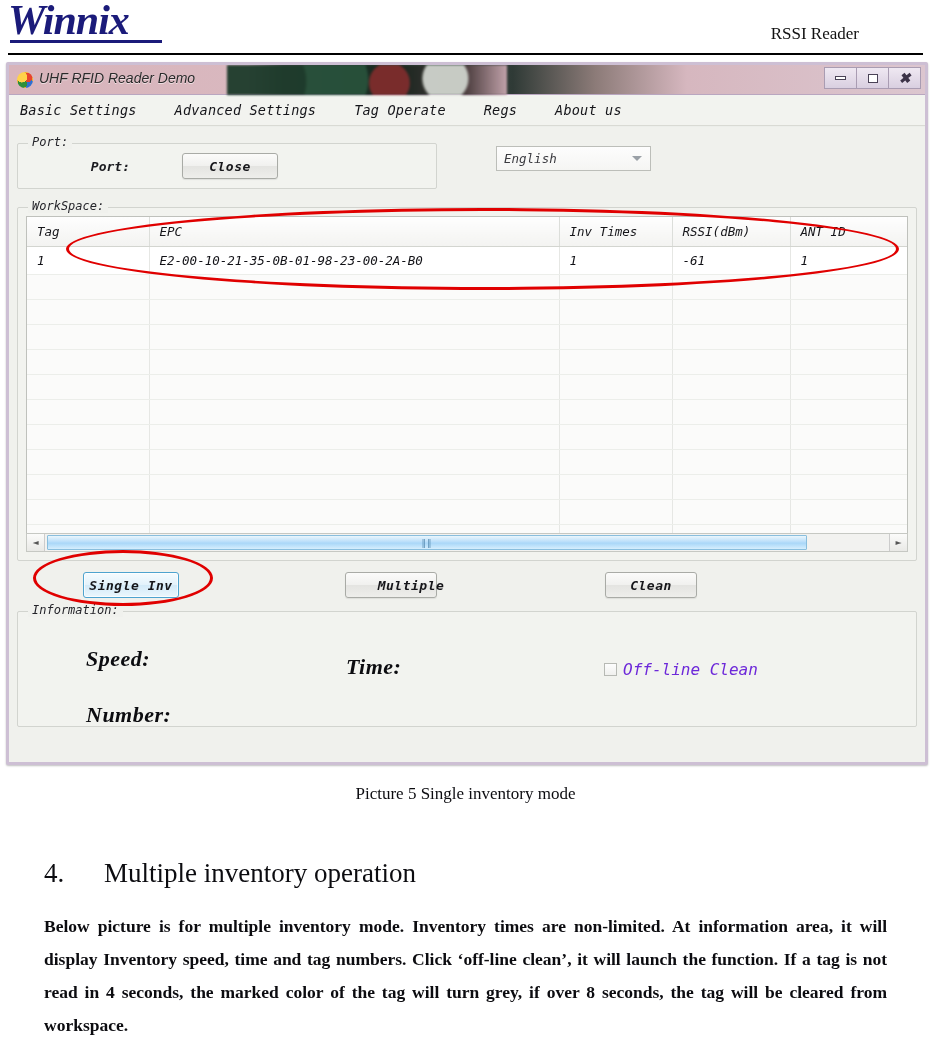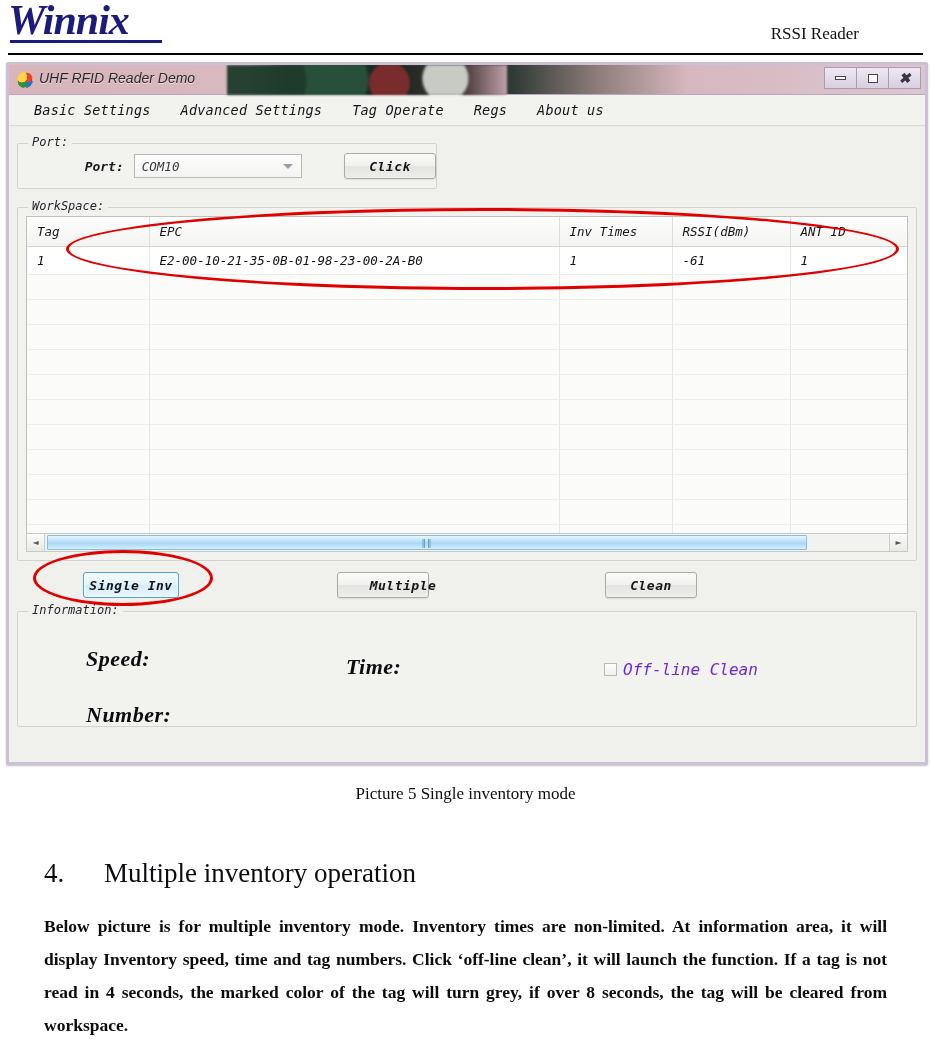--- a/index.html
+++ b/index.html
@@ -130,22 +130,21 @@
   .max-glyph { width: 10px; height: 9px; border: 1px solid #4a4256; background: #fff; }
   .close-glyph { font-size: 14px; font-weight: bold; color: #3c3348; }
 
   
   .menubar {
     height: 31px;
     background: #f2f3ef;
     border-bottom: 1px solid #d9dad4;
     display: flex;
     align-items: center;
-    padding-left: 14px;
-    gap: 8px;
+    gap: 16px;
   }
   .menu-item {
     font-family: "DejaVu Sans Mono", monospace;
     font-size: 13.5px;
     color: #15151a;
     padding: 3px 11px;
     white-space: nowrap;
     letter-spacing: .2px;
   }
 
@@ -309,21 +308,21 @@
     margin-top: 2px;
   }
   .act-btn { position: absolute; top: 9px; }
   #btn-single {
     left: 66px;
     border: 1px solid #4da3cf;
     background: linear-gradient(to bottom,#f5fbfe,#e3f2fb 50%,#d3eaf8 52%,#ebf7fd);
     box-shadow: 0 0 0 1px rgba(255,255,255,.7) inset;
     width: 96px;
   }
-  #btn-multiple { left: 320px; width: 86px; padding-left: 40px; }
+  #btn-multiple { left: 328px; width: 86px; padding-left: 40px; }
   #btn-clean { left: 588px; width: 86px; }
 
   
   .info-group { margin-top: 4px; height: 116px; }
   .info-inner { position: absolute; inset: 6px; }
   .info-label {
     position: absolute;
     font-family: "Liberation Serif", serif;
     font-weight: bold;
     font-size: 22px;
@@ -428,28 +427,28 @@
       <div class="menu-item">Regs</div>
       <div class="menu-item">About us</div>
     </div>
 
     <div class="win-body">
 
       <div class="group port-group">
         <div class="group-title">Port:</div>
         <div class="port-row">
           <div class="lbl-port">Port:</div>
-          <div class="combo">
-            <span class="combo-text">COM10</span>
-            <span class="combo-arrow"></span>
-          </div>
-          <div class="btn btn-close-port">Click</div>
+          <div class="btn btn-close-port">Close</div>
         </div>
       </div>
 
+      <div class="lang-combo">
+        <span class="combo-text">English</span>
+        <span class="combo-arrow"></span>
+      </div>
 
       <div class="group ws-group">
         <div class="group-title">WorkSpace:</div>
 
         <div class="table-outer">
           <table class="tags">
             <thead>
               <tr>
                 <th class="col-tag">Tag</th>
                 <th class="col-epc">EPC</th>

